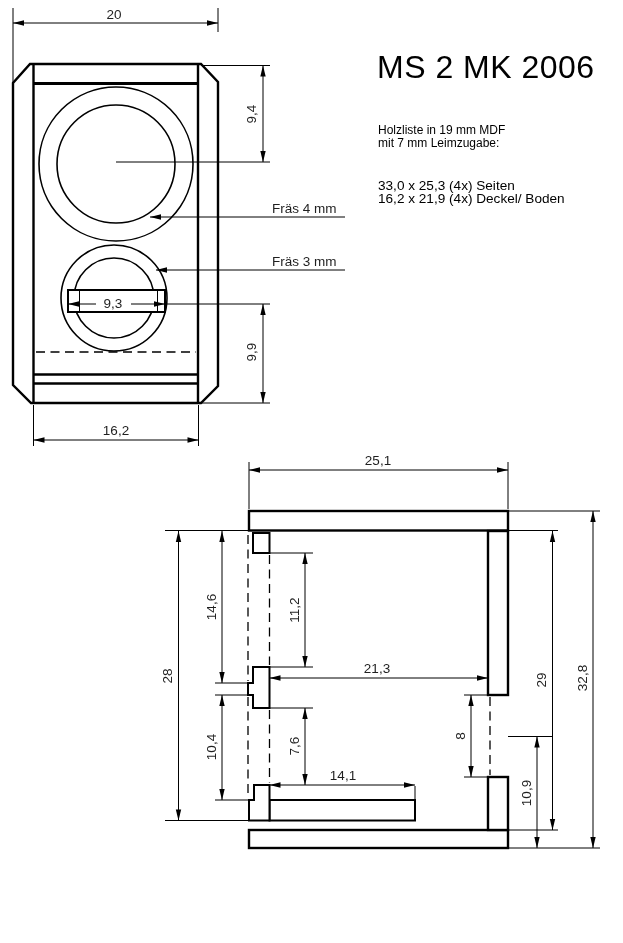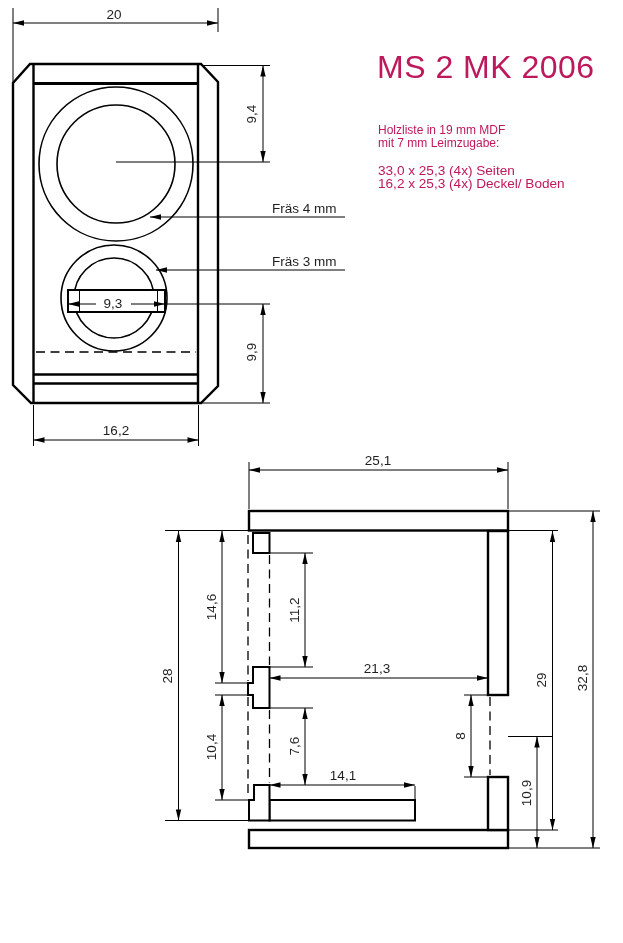--- a/index.html
+++ b/index.html
@@ -1,22 +1,22 @@
 <!DOCTYPE html>
 <html><head>
 <meta charset="utf-8">
 <style>
   html,body{margin:0;padding:0;background:#fff;}
   #stage{position:relative;width:623px;height:943px;background:#fff;overflow:hidden;
          font-family:"Liberation Sans", sans-serif;}
   #drawing{position:absolute;left:0;top:0;}
-  .txt{position:absolute;color:#be185d;}
+  .txt{position:absolute;color:#000000;}
   #title{left:377px;top:51px;font-size:32px;line-height:32px;letter-spacing:0.5px;white-space:nowrap;}
   #notes{left:378px;top:124px;font-size:12px;line-height:13.4px;white-space:nowrap;}
-  #parts{left:378px;top:164px;font-size:13.6px;line-height:13.1px;white-space:nowrap;}
+  #parts{left:378px;top:179px;font-size:13.6px;line-height:13.1px;white-space:nowrap;}
   #parts span{display:block;}
   svg text{font-family:"Liberation Sans", sans-serif;font-size:13.5px;fill:#1f1f1f;}
   .ln{stroke:#000;fill:none;}
   .thin{stroke-width:1;}
   .med{stroke-width:2;}
   .thick{stroke-width:2.4;}
   .xthick{stroke-width:3;}
   .circ{stroke-width:1.6;}
   .dash{stroke-width:1.3;stroke-dasharray:9 5.5;}
   .arr{fill:#000;stroke:none;}
@@ -233,16 +233,16 @@
 
   <div class="txt" id="title">MS 2 MK 2006</div>
 
   <div class="txt" id="notes">
     <span style="display:block">Holzliste in 19 mm MDF</span>
     <span style="display:block">mit 7 mm Leimzugabe:</span>
   </div>
 
   <div class="txt" id="parts">
     <span>33,0 x 25,3 (4x) Seiten</span>
-    <span>16,2 x 25,3 (4x) Deckel/ Boden</span>
+    <span>16,2 x 21,9 (4x) Deckel/ Boden</span>
   </div>
 
 </div>
 
 </body></html>

